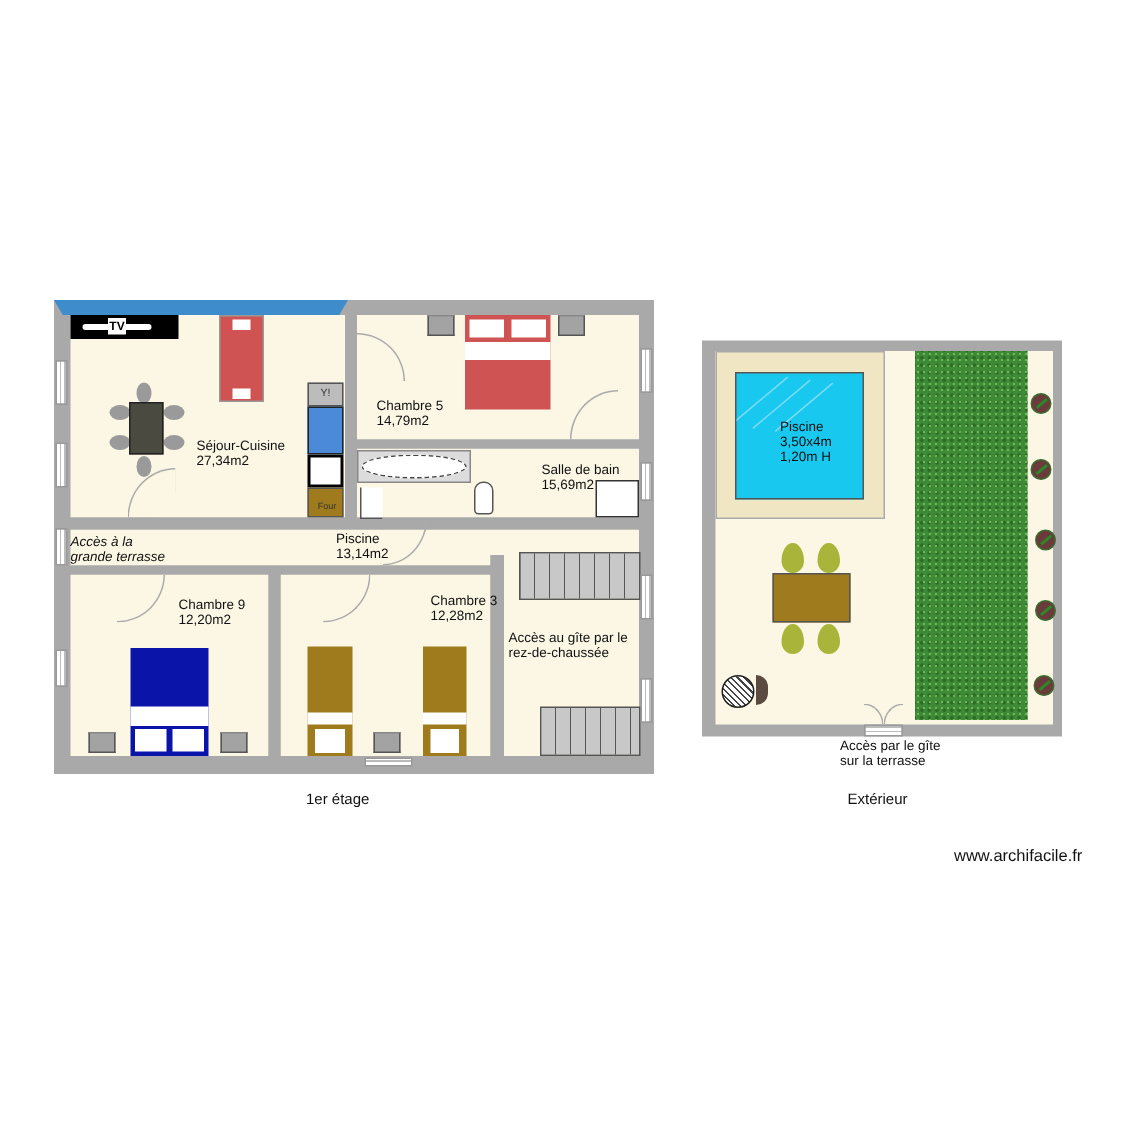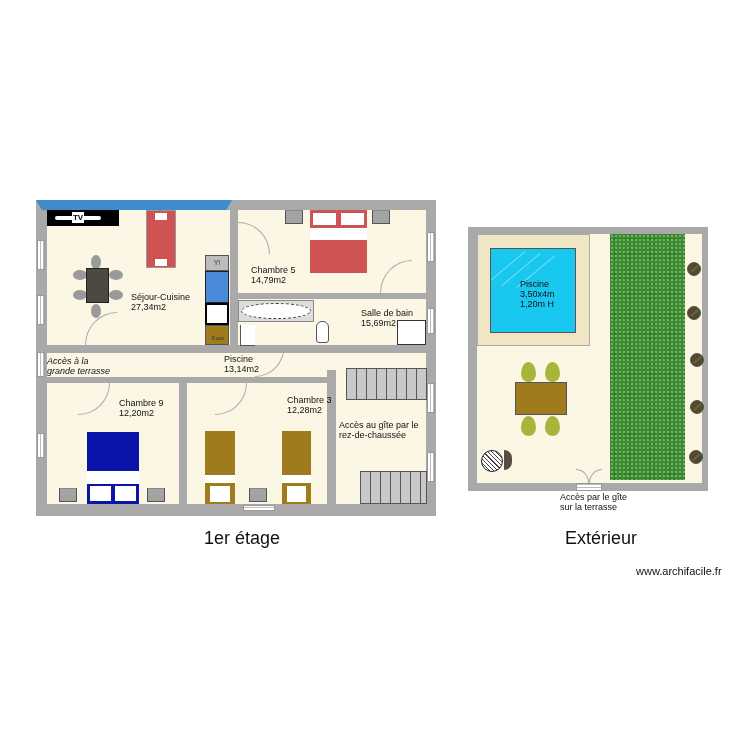--- a/index.html
+++ b/index.html
@@ -2,21 +2,21 @@
 <html><head>
 <meta charset="utf-8">
 <style>
   html,body{margin:0;padding:0;background:#fff;}
   body{width:750px;height:750px;position:relative;overflow:hidden;font-family:"Liberation Sans",sans-serif;}
   .abs{position:absolute;}
   .wall{position:absolute;background:#a9a9a9;}
   .floor{position:absolute;background:#fbf7e4;}
   .lbl{position:absolute;font-size:9px;line-height:10px;color:#111;white-space:nowrap;}
   .lbl span{display:block;}
-  .caption{position:absolute;font-size:18px;color:#111;}
+  .caption{position:absolute;font-size:10px;color:#111;}
   .win-v{position:absolute;width:8px;background:repeating-linear-gradient(90deg,#fff 0 2px,#bbb 2px 3px);border:1px solid #999;box-sizing:border-box;}
   .win-h{position:absolute;height:6px;background:repeating-linear-gradient(0deg,#fff 0 2px,#bbb 2px 3px);border:1px solid #999;box-sizing:border-box;}
   .door-arc{position:absolute;border:1px solid #aaa;box-sizing:border-box;}
   .night{position:absolute;width:18px;height:14px;background:#a3a3a3;border:1px solid #555;border-top:1px solid #888;box-sizing:border-box;}
   .stairs{position:absolute;background:repeating-linear-gradient(90deg,#c8c8c8 0 9px,#555 9px 10px);border:1px solid #555;box-sizing:border-box;}
   .plant{position:absolute;width:14px;height:14px;border-radius:50%;background:#6b3a3a;border:1px solid #3b6b2f;box-sizing:border-box;}
   .plant:after{content:"";position:absolute;left:2px;top:5px;width:9px;height:2px;background:#2a8a2a;transform:rotate(-40deg);}
   .chair{position:absolute;background:#9a9a9a;border-radius:50%;}
   .gchair{position:absolute;background:#a9b43a;border-radius:50% 50% 50% 50%/60% 60% 40% 40%;}
 </style>

